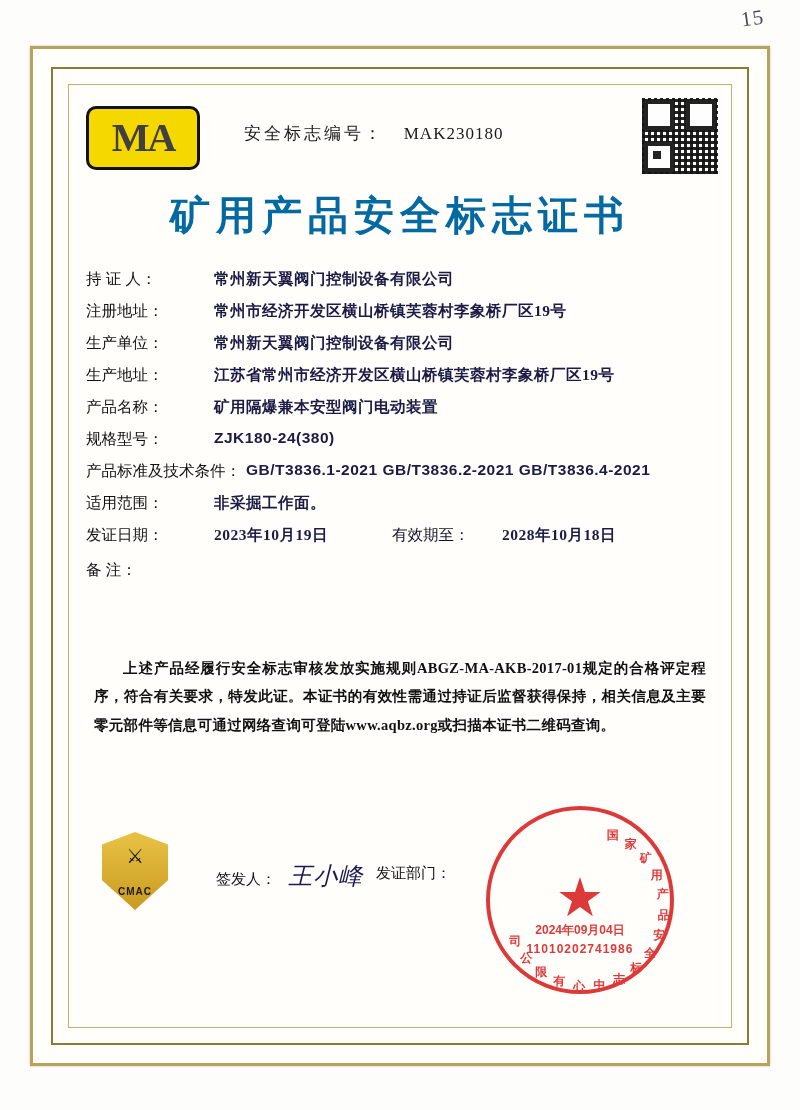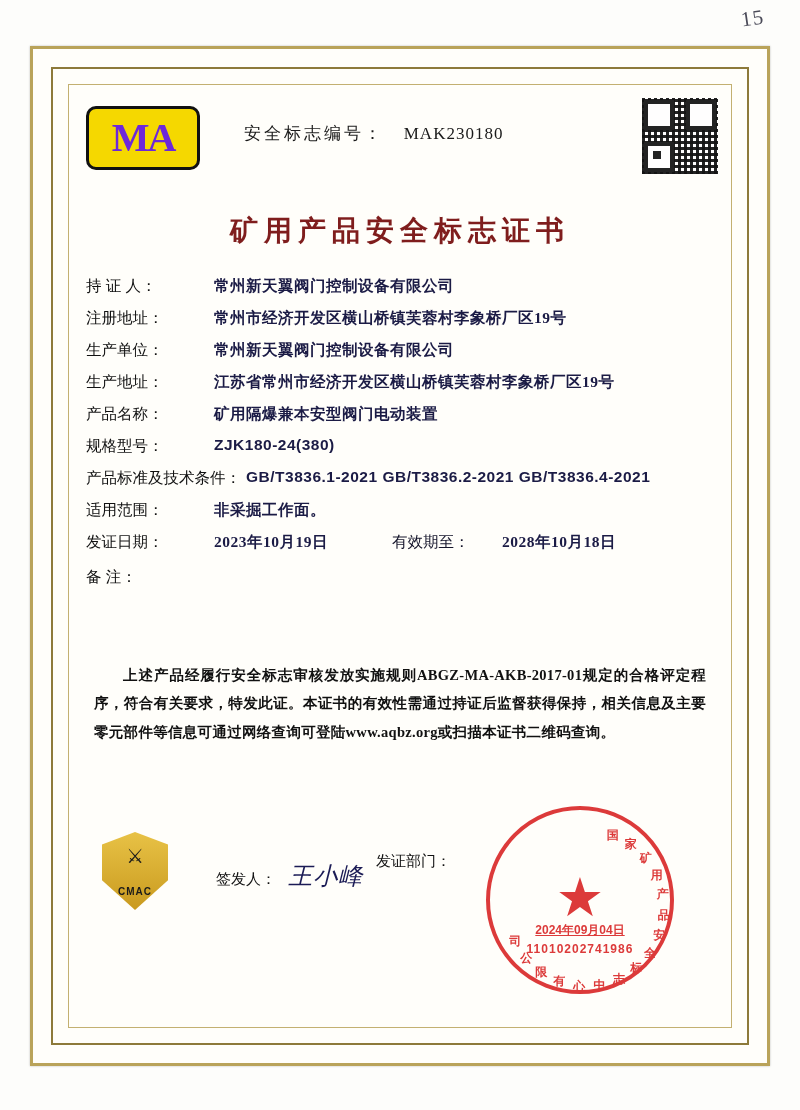--- a/index.html
+++ b/index.html
@@ -64,21 +64,21 @@
   .ma-logo{
     position:absolute;left:10px;top:14px;
     width:108px;height:58px;
     background:#f5d800;
     border:3px solid #111;
     border-radius:10px;
     display:flex;align-items:center;justify-content:center;
   }
   .ma-logo span{
     font-family:"Liberation Serif",serif;
-    font-weight:bold;font-size:40px;color:#6d28d9;
+    font-weight:bold;font-size:40px;color:#404040;
     letter-spacing:-2px;
     line-height:1;
   }
   .cert-no{
     position:absolute;left:168px;top:30px;
     font-size:17px;color:#1a1a1a;
     letter-spacing:1px;
   }
   .cert-no .lbl{letter-spacing:3px;}
   .cert-no .val{margin-left:14px;font-family:"Liberation Serif",serif;}
@@ -103,24 +103,24 @@
   }
   .qr-bl::after{
     content:"";position:absolute;left:5px;top:5px;width:8px;height:8px;background:#111;
   }
 
   
   .title{
     text-align:center;
     font-family:"Liberation Serif",serif;
     font-weight:bold;
-    font-size:28px;
+    font-size:40px;
     letter-spacing:6px;
-    color:#7f1d1d;
-    margin-top:24px;
+    color:#0369a1;
+    margin-top:0;
     margin-bottom:26px;
   }
 
   
   .fields{padding-left:10px;padding-right:10px;}
   .row{
     display:flex;
     align-items:flex-start;
     margin-bottom:11px;
     font-size:15.5px;
@@ -183,21 +183,21 @@
   }
   .sig-name{
     font-family:"Liberation Serif",serif;
     font-style:italic;
     font-size:24px;
     color:#1b1b55;
     margin-left:8px;
     letter-spacing:1px;
   }
   .dept{
-    position:absolute;left:290px;top:34px;
+    position:absolute;left:290px;top:46px;
     font-size:15px;color:#111;
   }
   .seal{
     position:absolute;right:40px;top:-12px;
     width:180px;height:180px;
     border:4px solid #d82020;
     border-radius:50%;
     color:#d82020;
     opacity:.88;
   }
@@ -212,21 +212,21 @@
   }
   .seal .ring-text span{
     position:absolute;left:50%;top:50%;
     font-size:12px;font-weight:bold;
     transform-origin:0 0;
     white-space:nowrap;
   }
   .seal .seal-date{
     position:absolute;left:0;right:0;top:112px;
     text-align:center;
-    font-size:12px;font-weight:bold;color:#d82020;text-decoration:underline;
+    font-size:12px;font-weight:bold;color:#d82020;
   }
   .seal .seal-code{
     position:absolute;left:0;right:0;top:132px;
     text-align:center;
     font-size:12px;font-weight:bold;color:#d82020;
     letter-spacing:1px;
   }
 </style>
 </head>
 <body>

